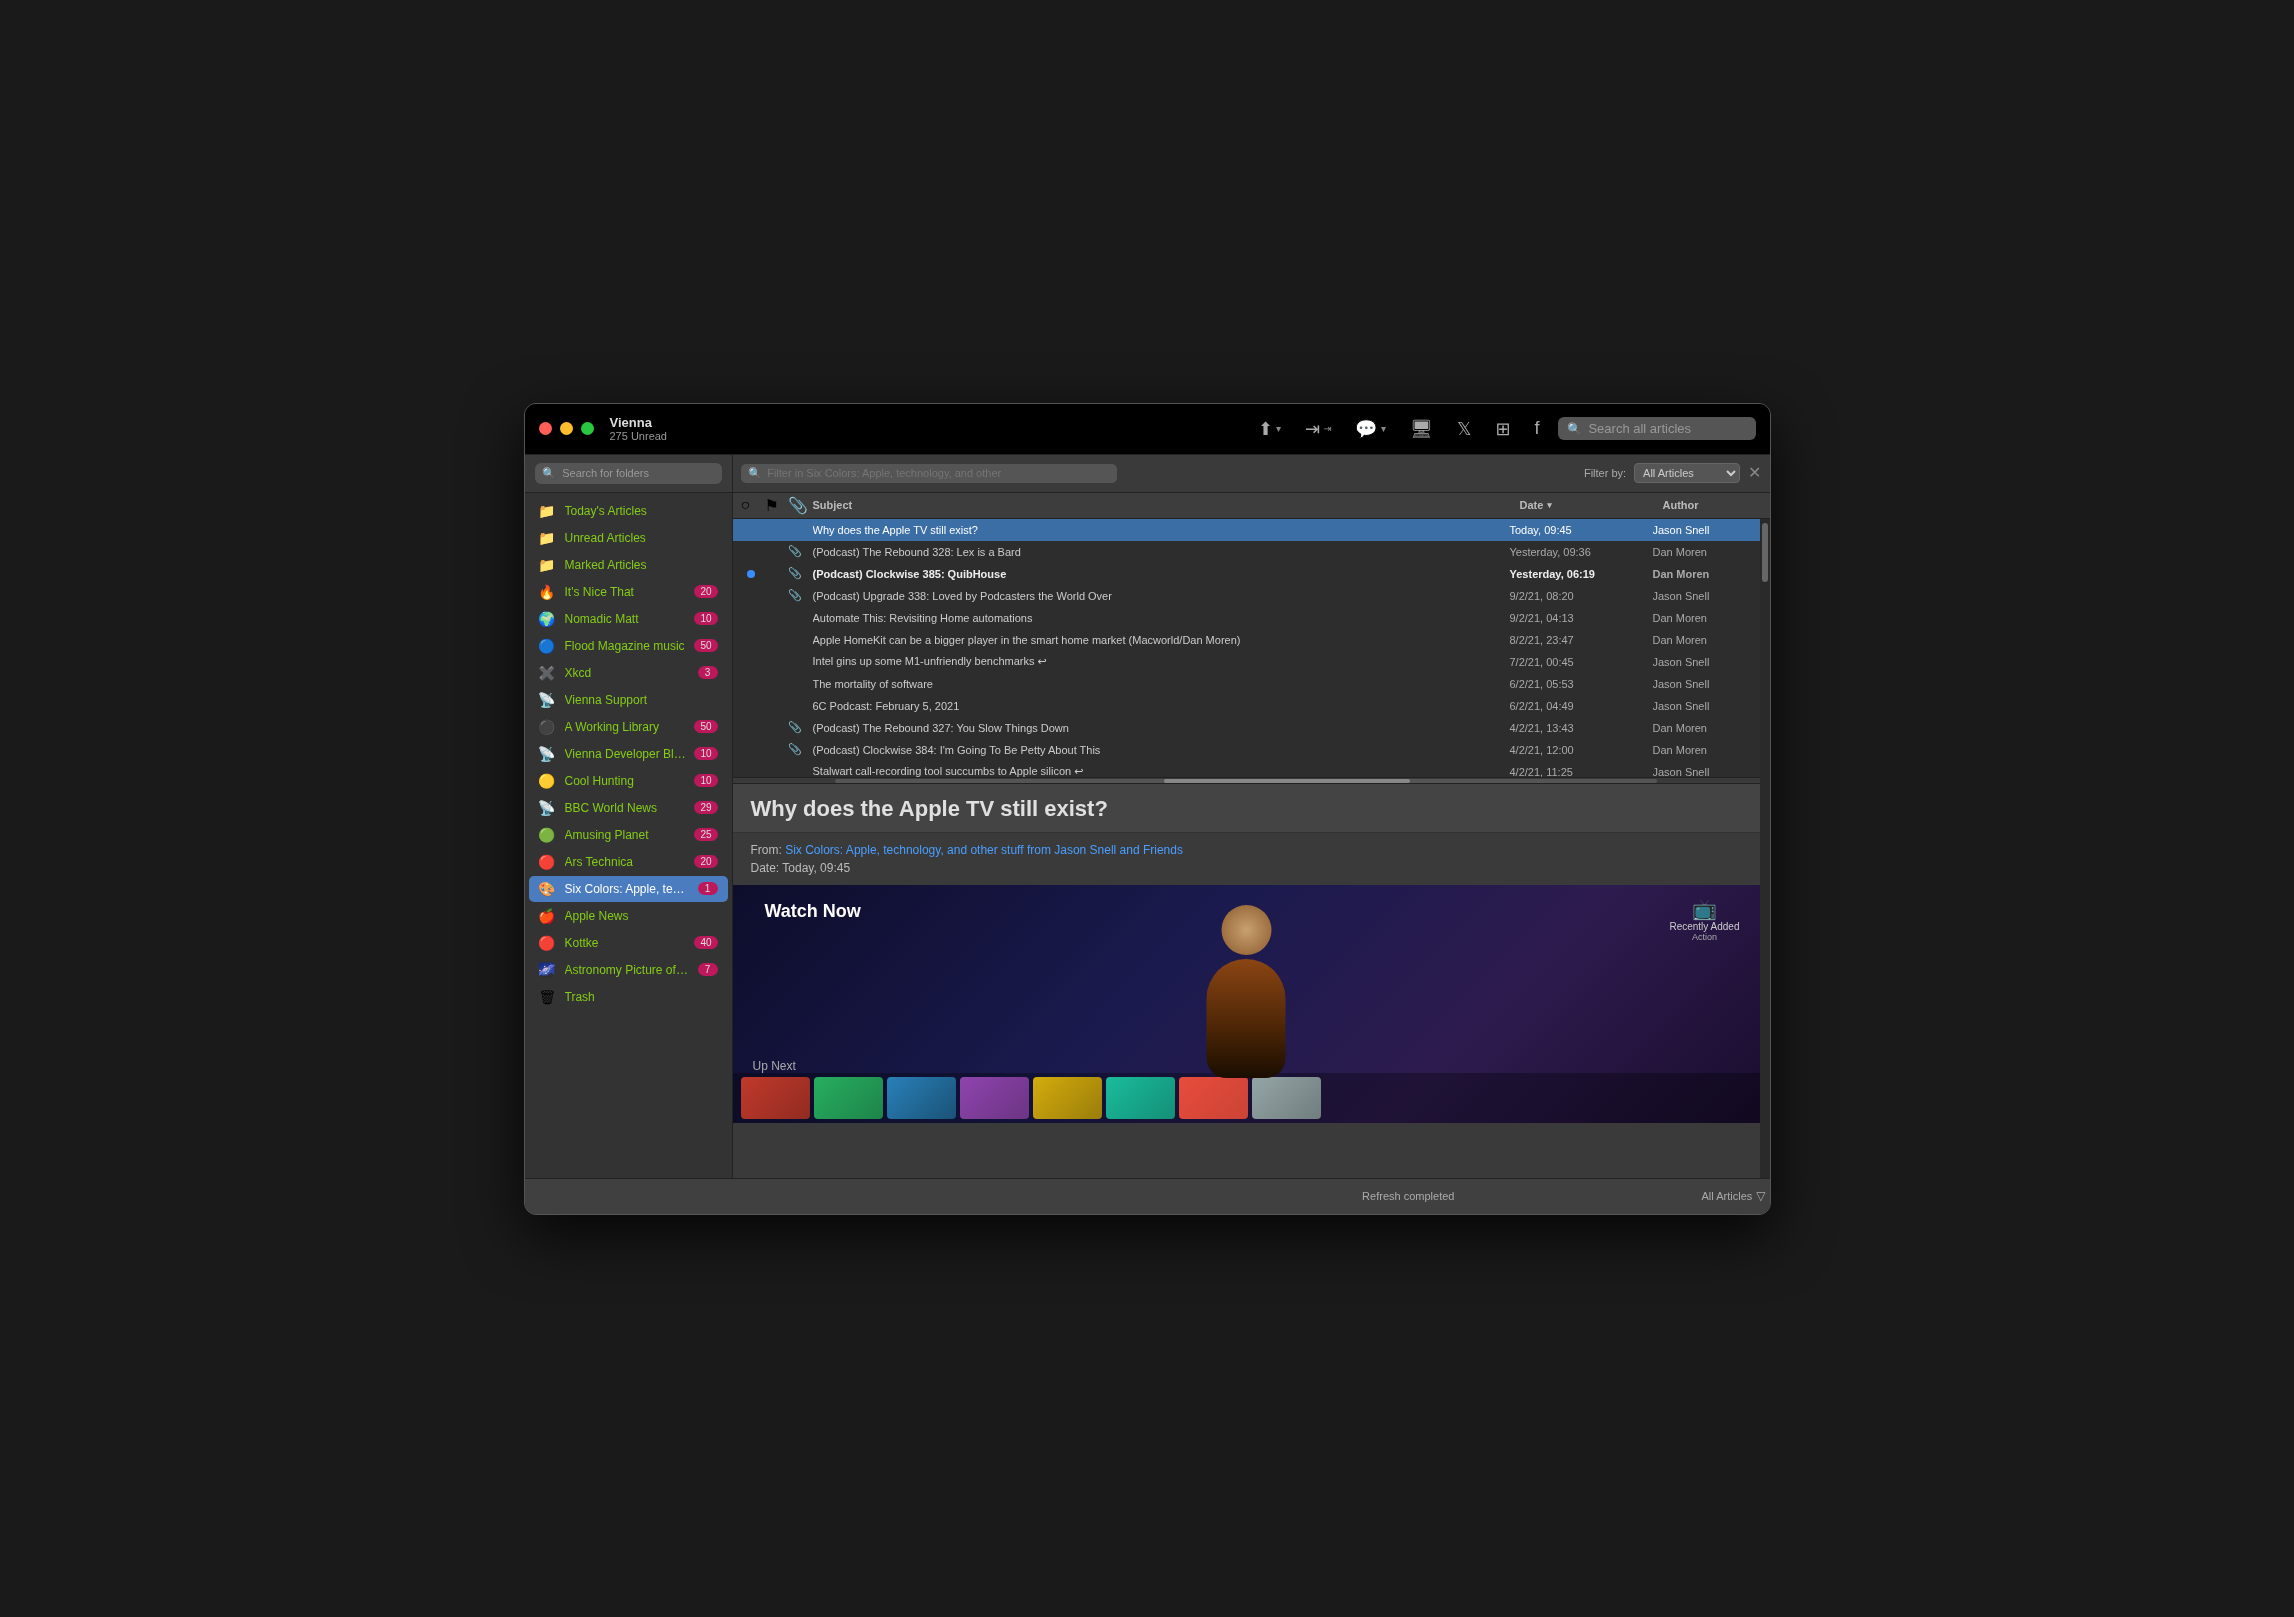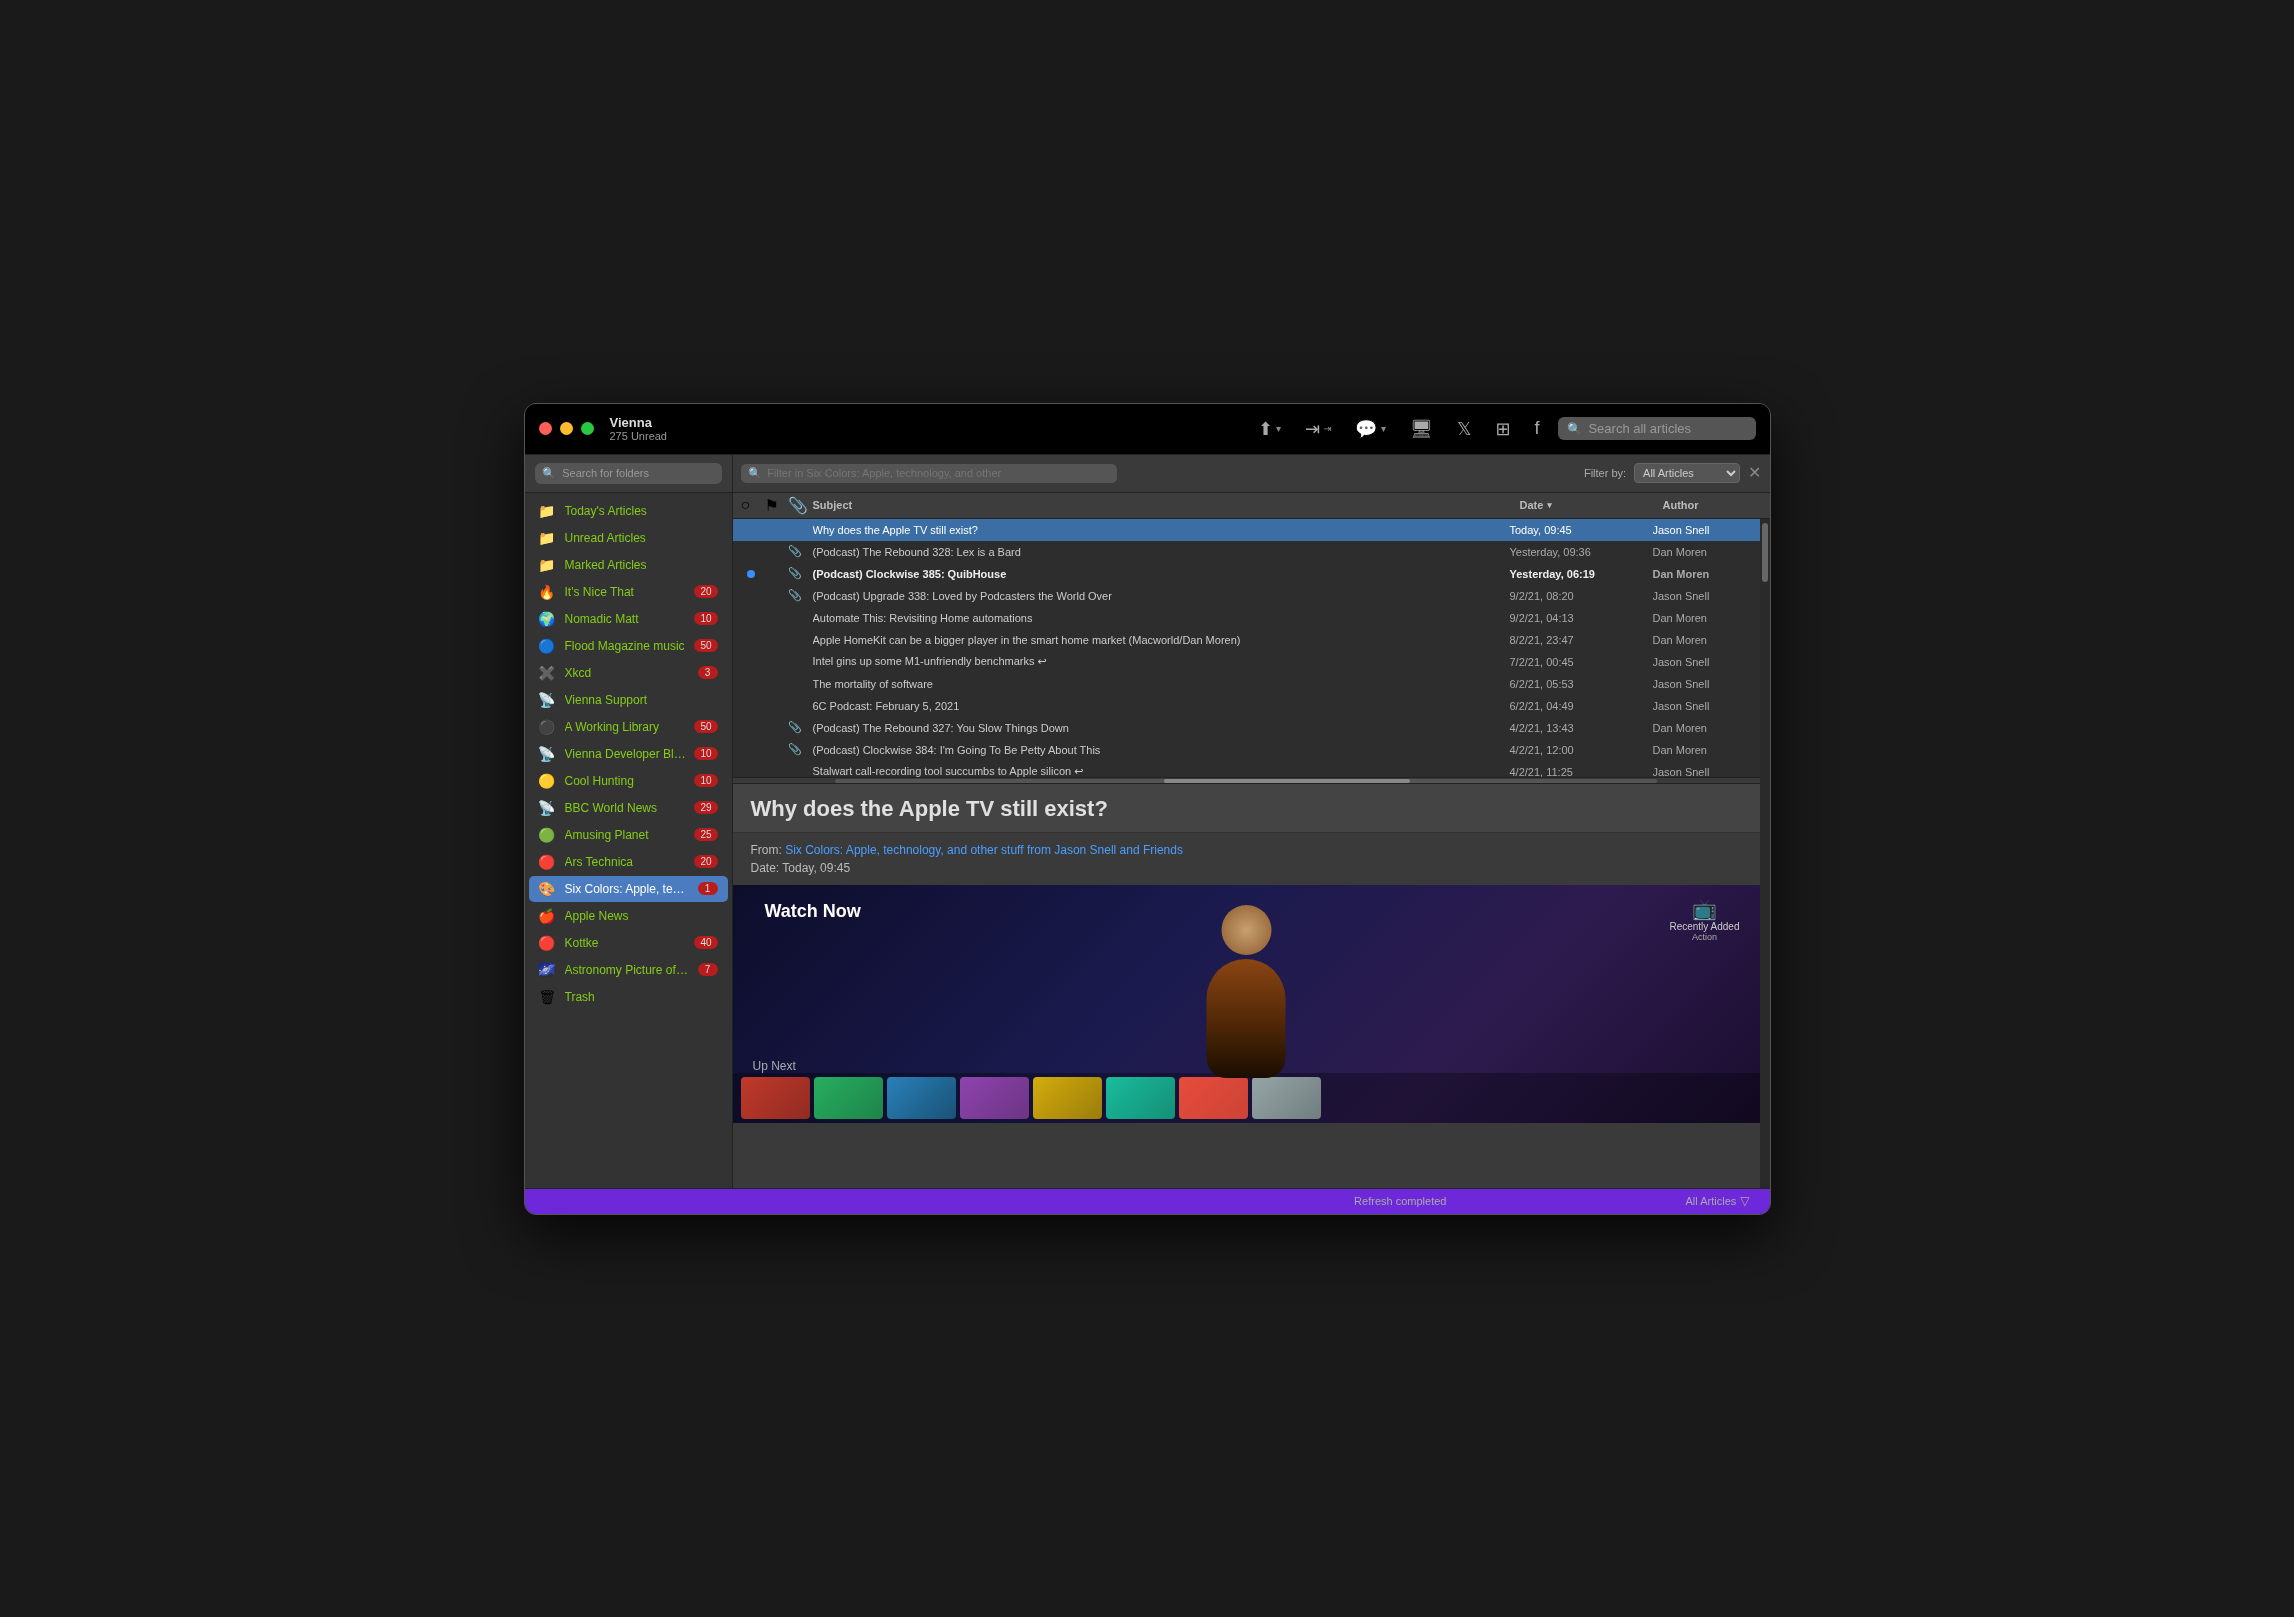--- a/index.html
+++ b/index.html
@@ -158,21 +158,21 @@
     .sidebar-item .item-label {
       font-size: 12px;
       color: #84cc16;
       flex: 1;
       white-space: nowrap;
       overflow: hidden;
       text-overflow: ellipsis;
     }
     .sidebar-item.active .item-label { color: #fff; }
     .badge {
-      background: #b91c1c;
+      background: #be185d;
       color: #ddd;
       font-size: 10px;
       border-radius: 8px;
       padding: 1px 6px;
       min-width: 20px;
       text-align: center;
       flex-shrink: 0;
     }
     
     .right-panel {
@@ -377,26 +377,26 @@
       background: rgba(0,0,0,0.3);
     }
     .thumb {
       width: 69px;
       height: 42px;
       border-radius: 4px;
       flex-shrink: 0;
     }
     
     .statusbar {
-      height: 26px;
-      background: #6d28d9;
+      height: 36px;
+      background: #404040;
       border-top: 1px solid #222;
       display: flex;
       align-items: center;
-      padding: 0 20px;
+      padding: 0 4px;
       flex-shrink: 0;
     }
     .status-text { font-size: 11px; color: #aaa; flex: 1; text-align: center; }
     .status-right { font-size: 11px; color: #aaa; display: flex; align-items: center; gap: 4px; }
     
     .right-panel-inner {
       display: flex;
       flex: 1;
       overflow: hidden;
     }

